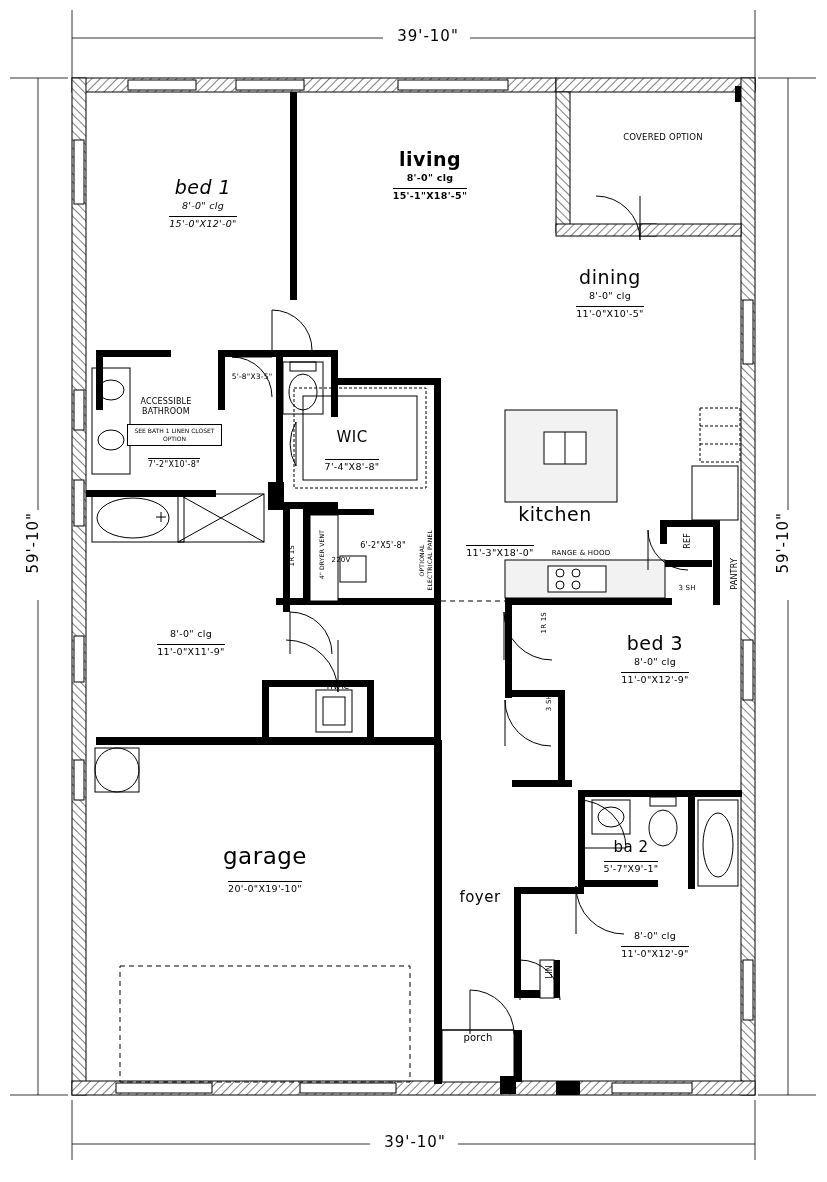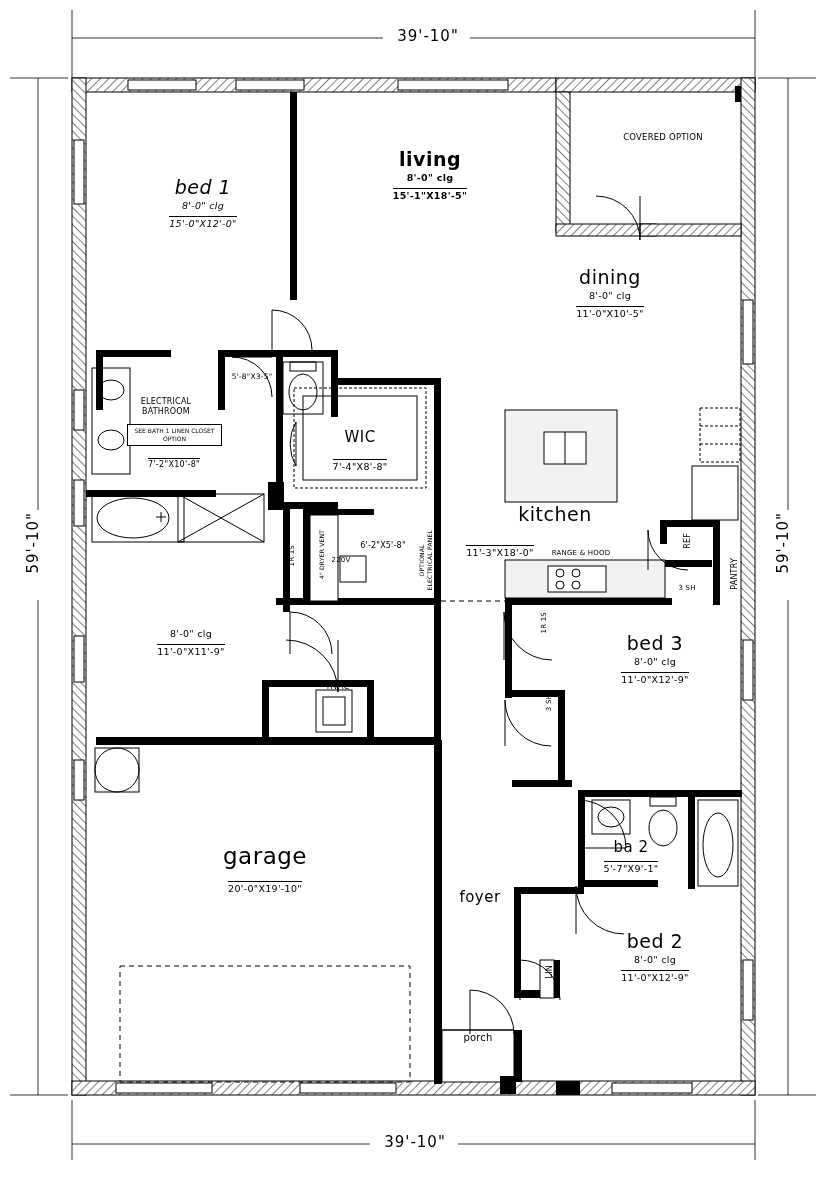--- a/index.html
+++ b/index.html
@@ -258,57 +258,56 @@
 
 <div class="lbl" style="left:520px;top:266px;width:180px;">
   <div class="room-name">dining</div>
   <div class="room-sub">8'-0" clg</div>
   <div><span class="room-dim">11'-0"X10'-5"</span></div>
 </div>
 
 <div class="lbl room-name" style="left:465px;top:503px;width:180px;">kitchen</div>
 <div class="lbl" style="left:410px;top:541px;width:180px;"><span class="room-dim">11'-3"X18'-0"</span></div>
 
-<div class="lbl" style="left:292px;top:428px;width:120px;margin-left:8px;">
+<div class="lbl" style="left:292px;top:428px;width:120px;">
   <div class="room-name sm">WIC</div>
   <div style="margin-top:8px;"><span class="room-dim">7'-4"X8'-8"</span></div>
 </div>
 
 <div class="lbl" style="left:96px;top:628px;width:190px;">
   <div class="room-sub">8'-0" clg</div>
   <div><span class="room-dim">11'-0"X11'-9"</span></div>
 </div>
 
 <div class="lbl" style="left:570px;top:632px;width:170px;">
   <div class="room-name">bed 3</div>
   <div class="room-sub">8'-0" clg</div>
   <div><span class="room-dim">11'-0"X12'-9"</span></div>
 </div>
 
 <div class="lbl" style="left:570px;top:930px;width:170px;">
-  <div class="room-name">bed 2</div>
   <div class="room-sub">8'-0" clg</div>
   <div><span class="room-dim">11'-0"X12'-9"</span></div>
 </div>
 
 <div class="lbl" style="left:576px;top:838px;width:110px;">
   <div class="room-name sm">ba 2</div>
   <div><span class="room-dim">5'-7"X9'-1"</span></div>
 </div>
 
 <div class="lbl" style="left:170px;top:842px;width:190px;">
   <div class="room-name" style="font-size:23px;">garage</div>
   <div style="margin-top:6px;"><span class="room-dim">20'-0"X19'-10"</span></div>
 </div>
 
 <div class="lbl room-name sm" style="left:440px;top:888px;width:80px;">foyer</div>
 
 <div class="lbl tiny" style="left:598px;top:132px;width:130px;font-size:8.5px;">COVERED OPTION</div>
 
-<div class="lbl tiny" style="left:118px;top:397px;width:96px;white-space:pre-line;line-height:1.3;font-size:8px;"><span>ELECTRICAL
+<div class="lbl tiny" style="left:118px;top:397px;width:96px;white-space:pre-line;line-height:1.3;font-size:8px;"><span>ACCESSIBLE
 BATHROOM</span></div>
 <div class="lbl" style="left:127px;top:424px;width:95px;">
   <div class="boxlab" style="white-space:pre-line;">SEE BATH 1 LINEN CLOSET
 OPTION</div>
 </div>
 <div class="lbl" style="left:126px;top:452px;width:96px;"><span class="room-dim" style="font-size:8px;">7'-2"X10'-8"</span></div>
 
 <div class="lbl tiny" style="left:222px;top:372px;width:60px;font-size:7.5px;">5'-8"X3-5"</div>
 
 <div class="lbl tiny" style="left:348px;top:541px;width:70px;font-size:8px;">6'-2"X5'-8"</div>

